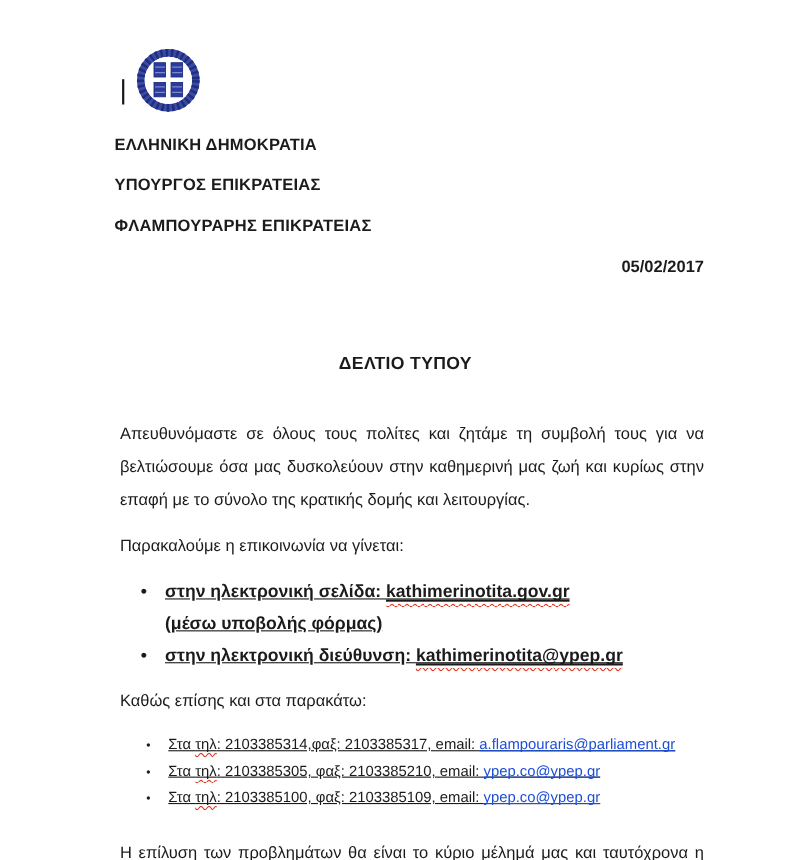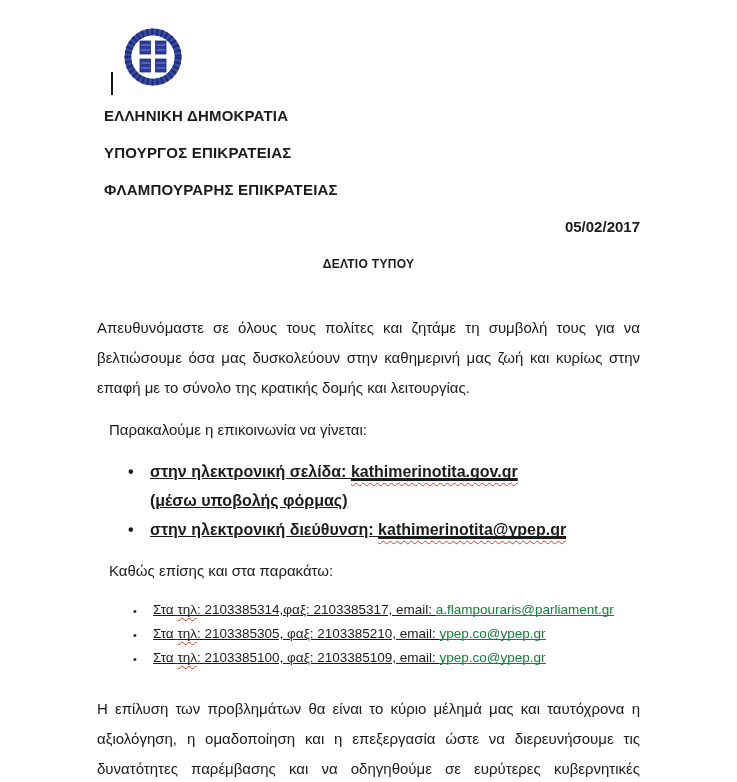--- a/index.html
+++ b/index.html
@@ -1,38 +1,38 @@
 <!DOCTYPE html>
 <html lang="el"><head>
 <meta charset="utf-8">
 <style>
   html,body{margin:0;padding:0;background:#ffffff;}
   .page{
     position:relative;
     width:737px;height:782px;
     background:#ffffff;
     box-sizing:border-box;
-    padding:0 97px;
+    padding:16px 97px;
     overflow:hidden;
     font-family:"Liberation Sans", sans-serif;
     color:#1b1b1b;
   }
   .cursor-bar{
     position:absolute;left:111px;top:72px;
     width:2px;height:23px;background:#161616;
   }
   .logo{margin:27px 0 0 21px;width:70px;height:61px;}
   .hdr{margin-top:20px;}
   .hline{font-weight:700;font-size:15px;line-height:16px;margin:0 0 21px 7px;letter-spacing:.2px;}
   .date{text-align:right;font-weight:700;font-size:15px;line-height:16px;margin-top:13px;}
-  .title{text-align:center;font-weight:700;font-size:12px;line-height:16px;margin-top:21px;letter-spacing:.3px;}
+  .title{text-align:center;font-weight:700;font-size:16px;line-height:16px;margin-top:72px;letter-spacing:.3px;}
   .body-par{
     text-align:justify;
     font-size:15px;line-height:30px;
-    margin:41px 0 0 0;
+    margin:41px 0 0 12px;
   }
   .closing{margin-top:24px;}
   .lead{font-size:15px;line-height:30px;margin:12px;}
   ul{list-style:none;padding:0;text-decoration:underline;}
   .list-bold{
     margin:0 0 0 31px;
     font-weight:700;font-size:16px;line-height:29px;
   }
   .list-bold li{position:relative;padding-left:22px;}
   .list-bold li::before{content:"•";position:absolute;left:0;}
@@ -54,21 +54,21 @@
     text-decoration-thickness:1.5px;
     text-underline-offset:2px;
   }
   .seg-wavy-inner{
     text-decoration:underline wavy #e03a21;
     text-decoration-thickness:1px;
     text-underline-offset:5px;
     text-decoration-skip-ink:none;
   }
   a.seg-link{
-    color:#15803d;
+    color:#1d4ed8;
     text-decoration:underline;
     text-decoration-skip-ink:none;
     cursor:pointer;
     text-align:right;
   }
 </style>
 </head>
 <body>
 
 <div class="page">

